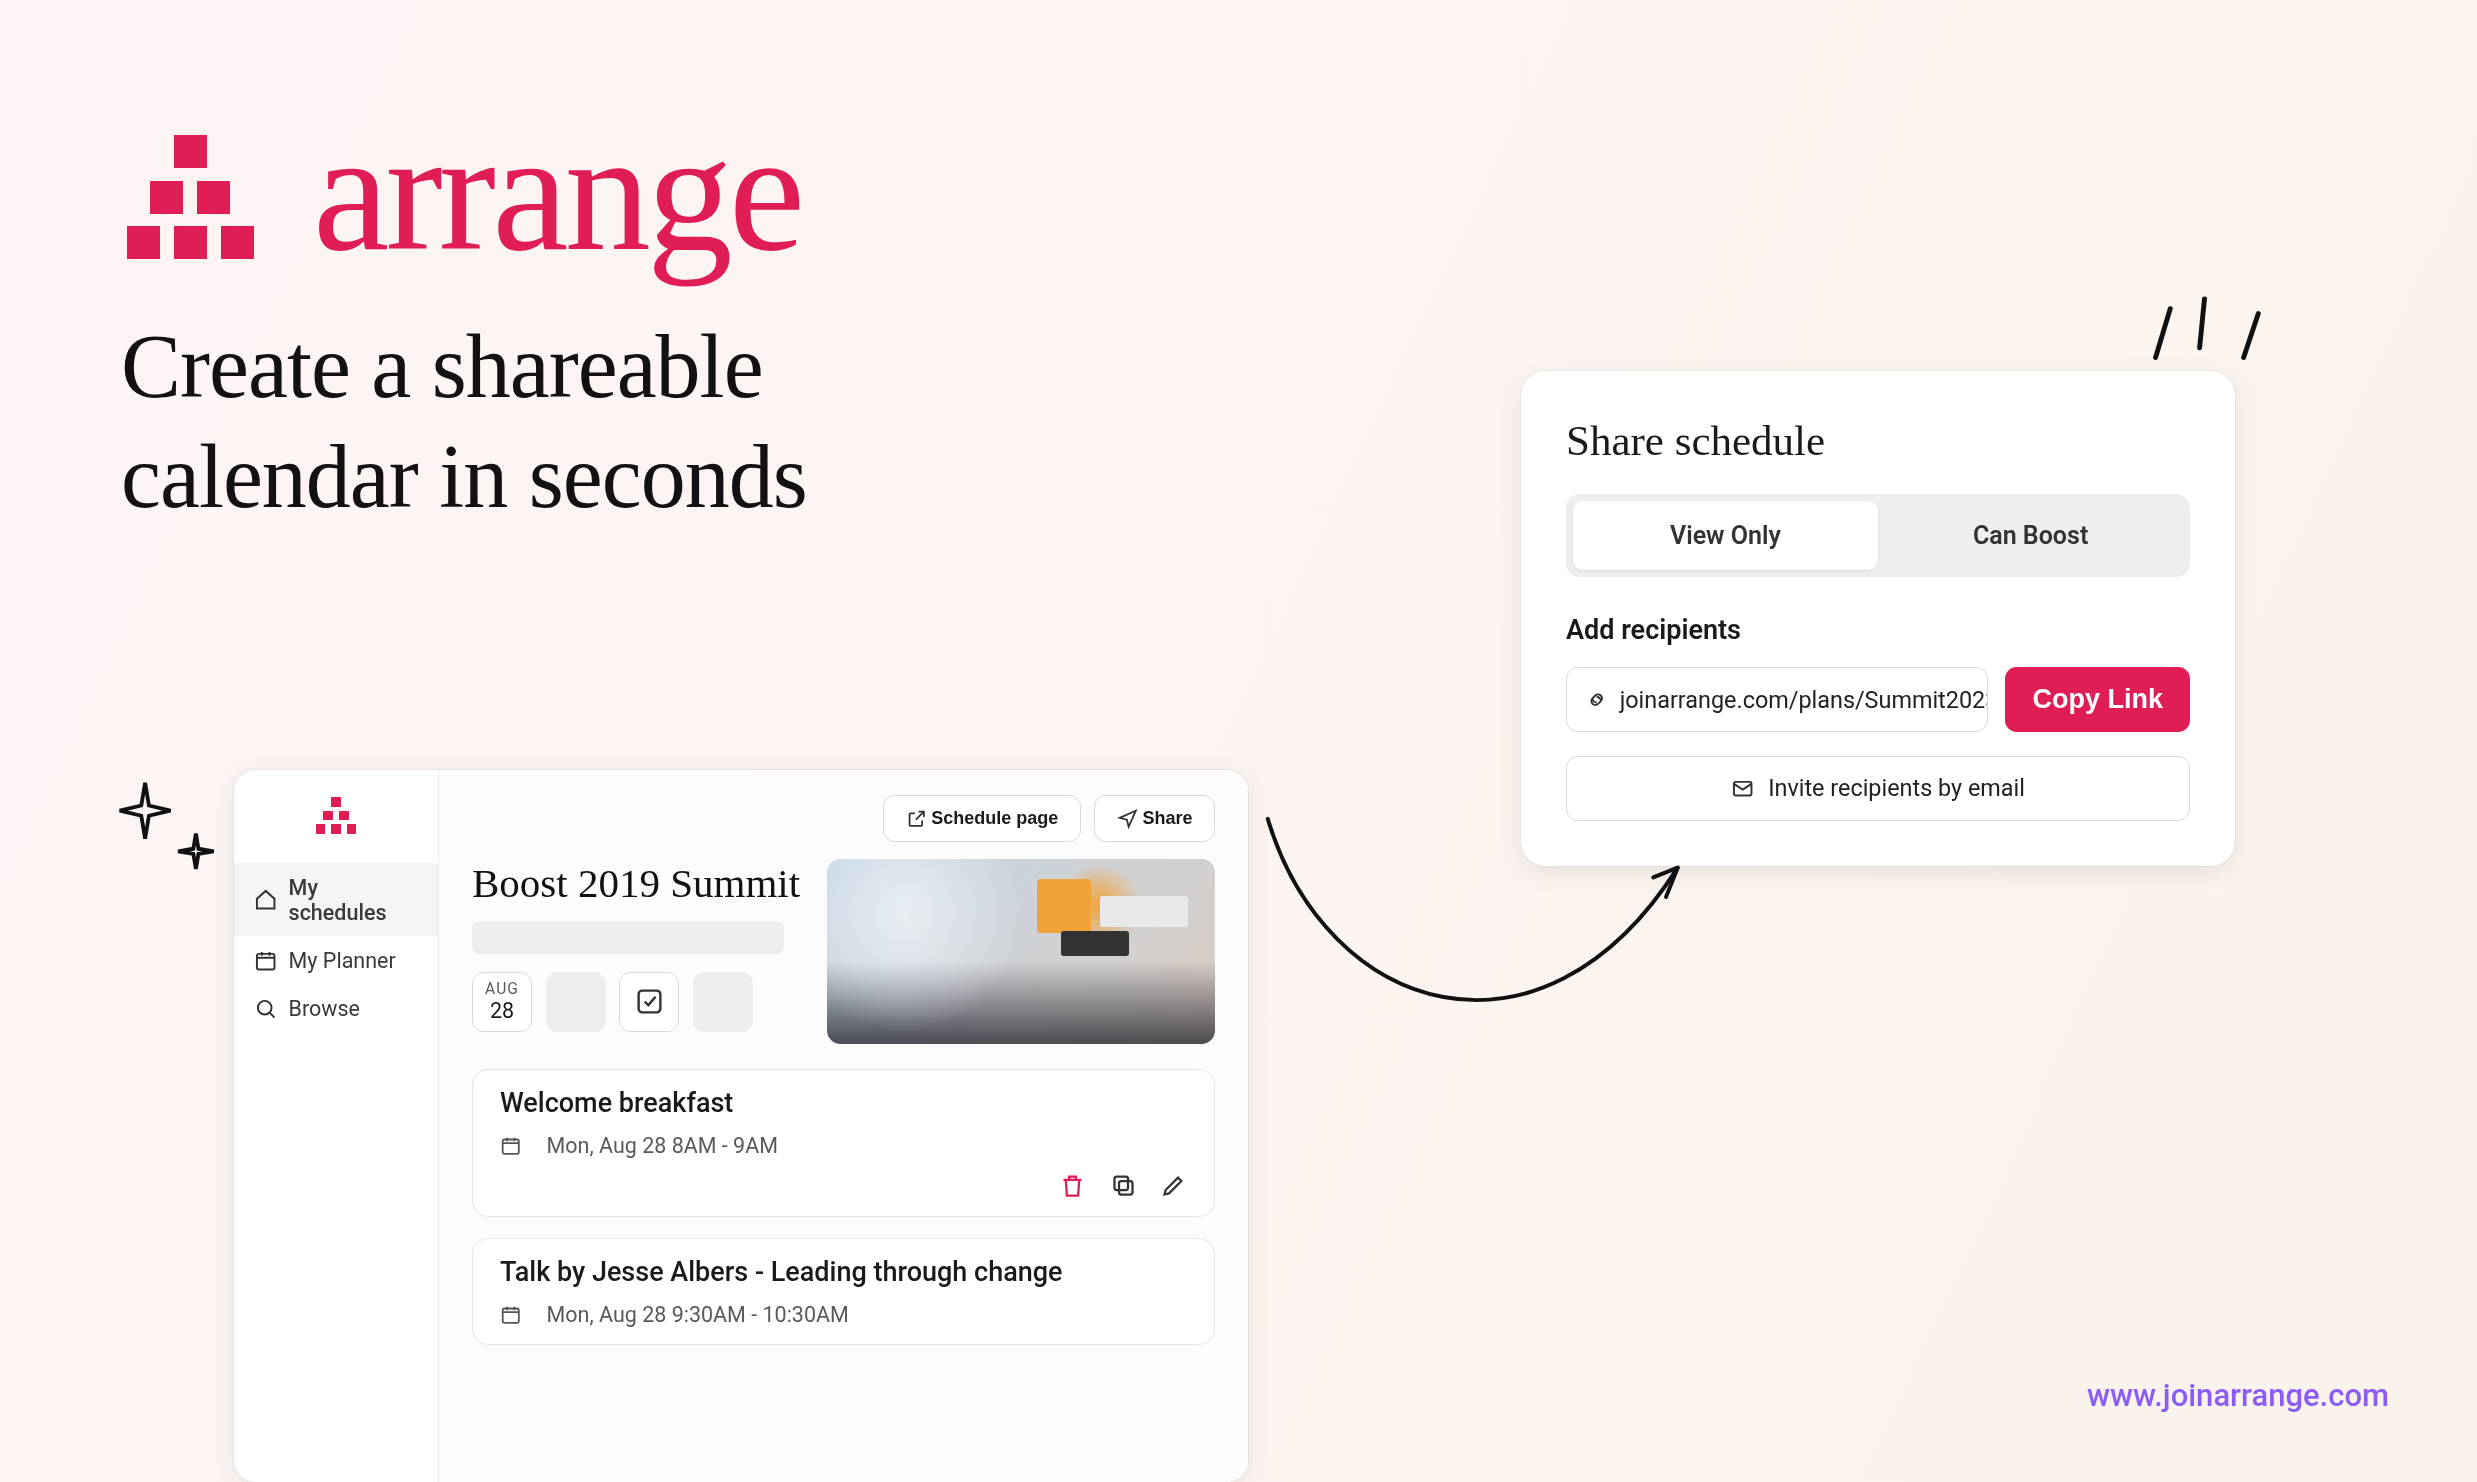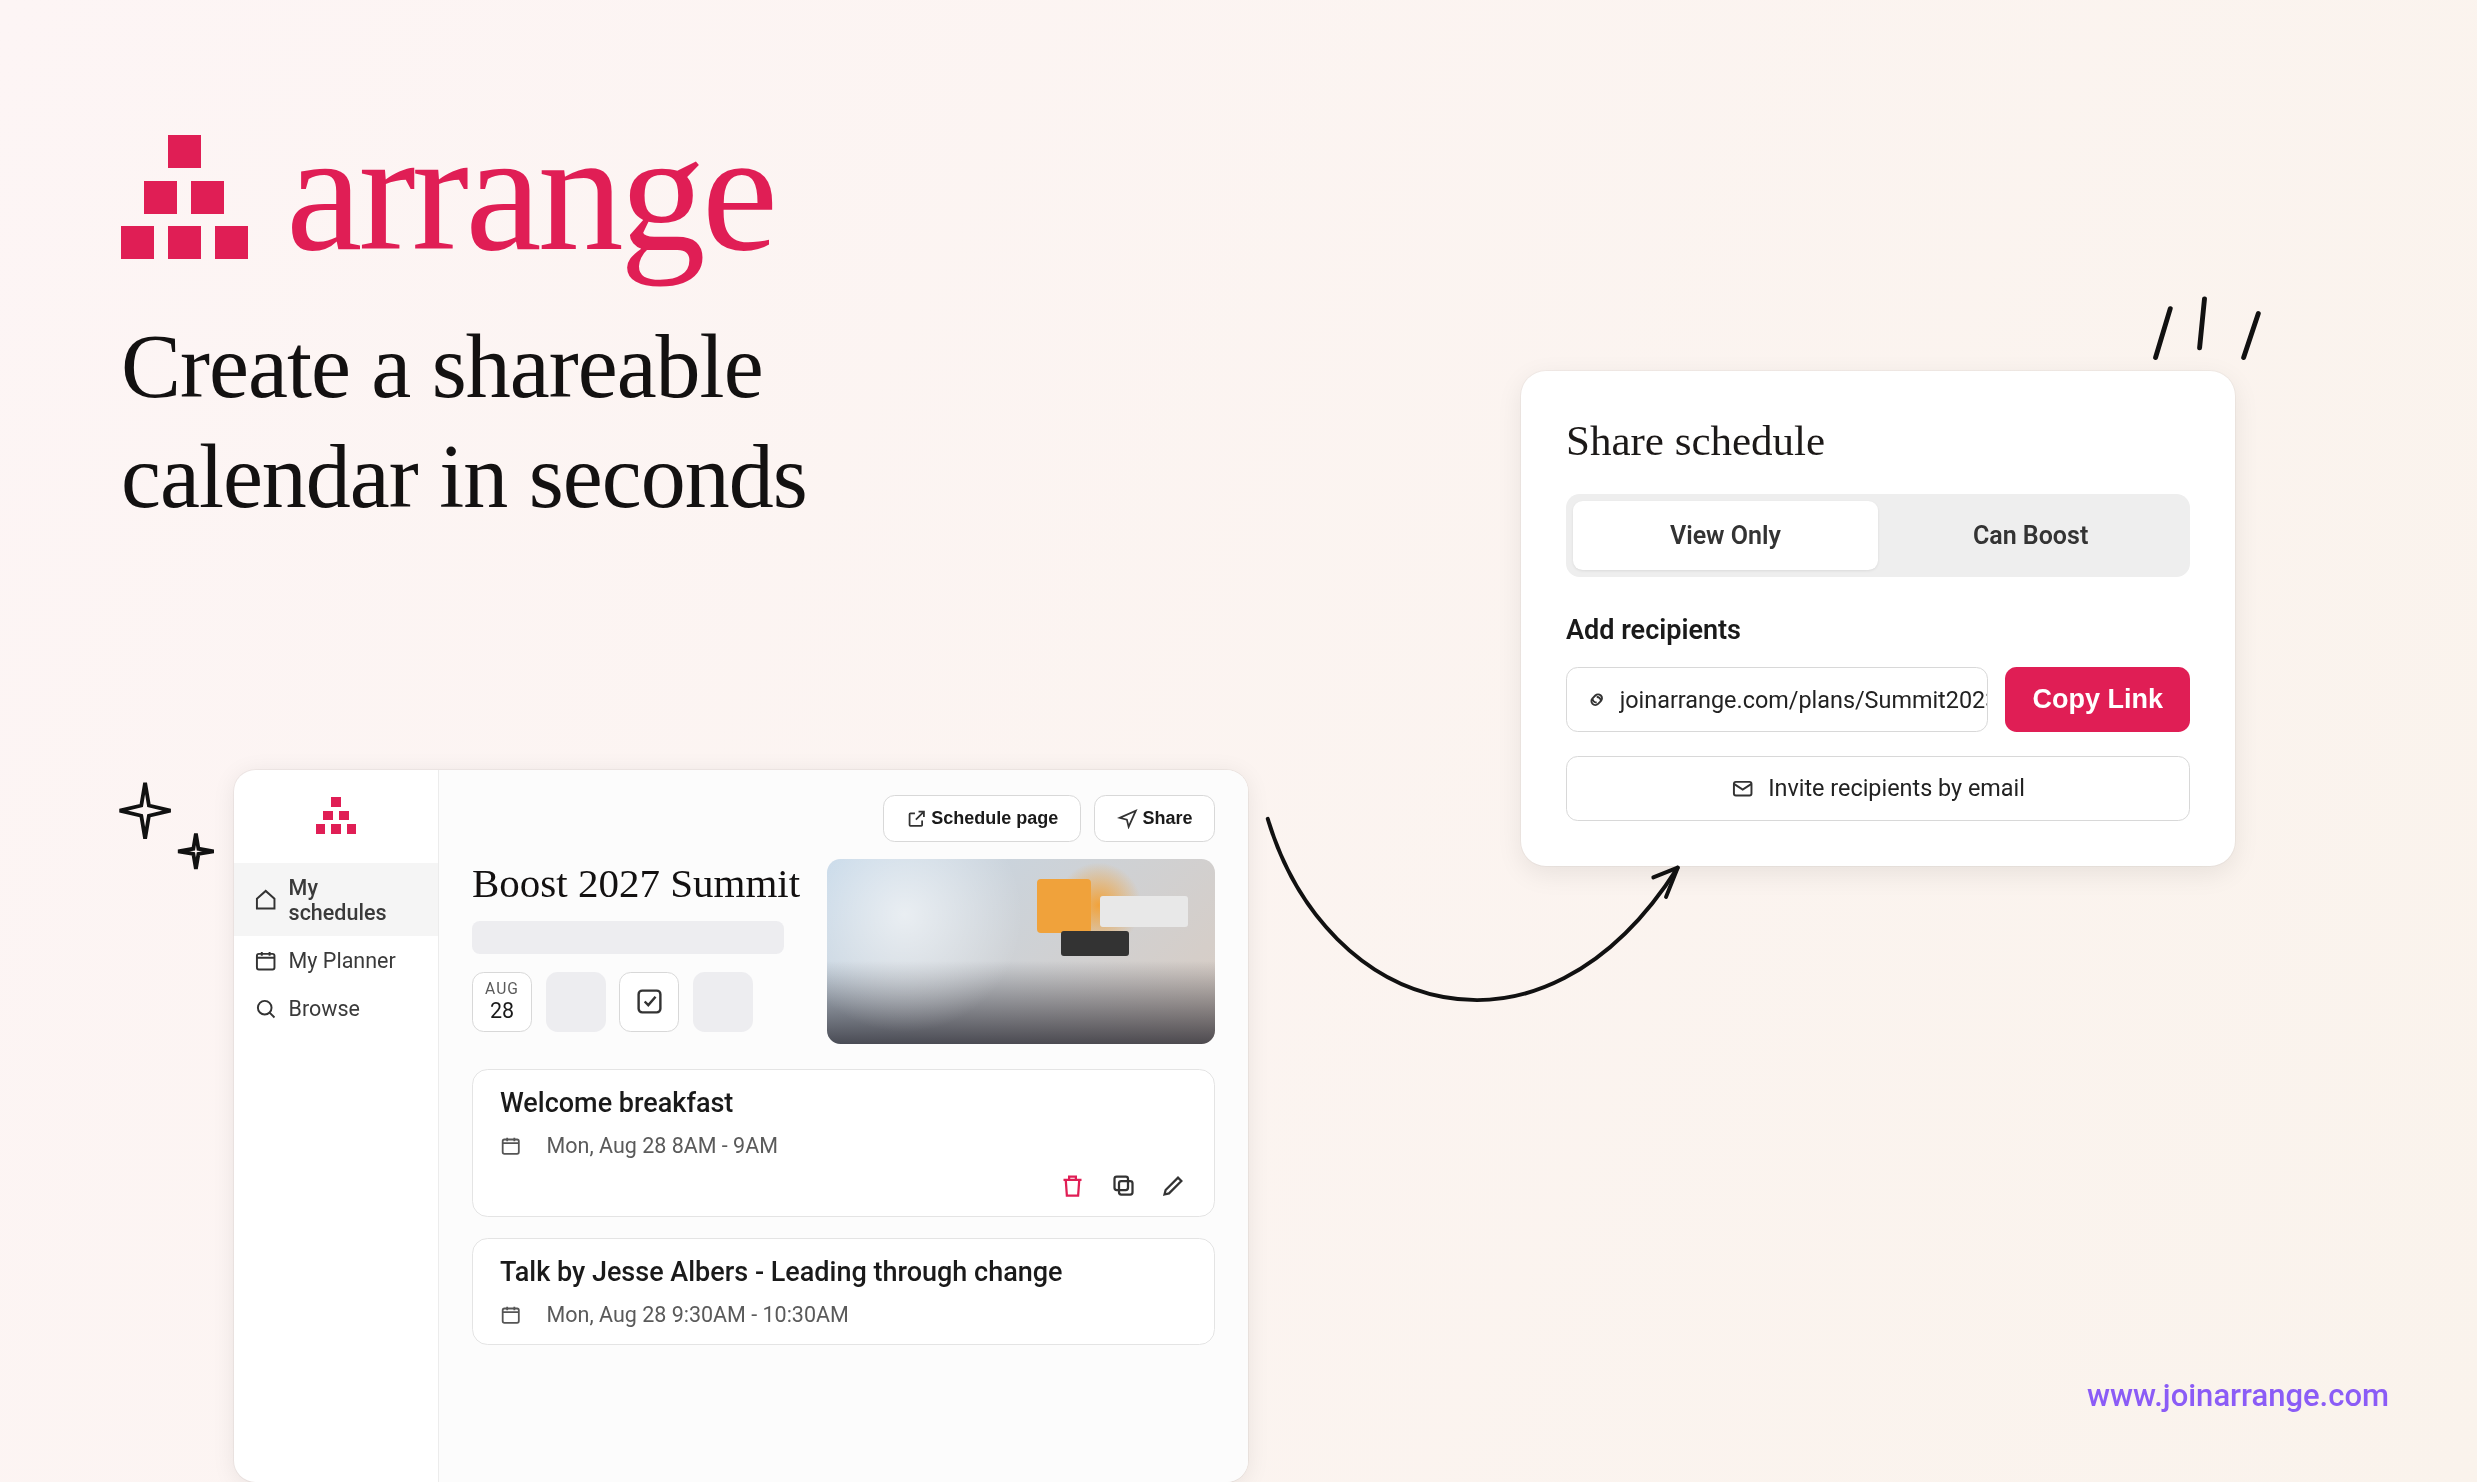--- a/index.html
+++ b/index.html
@@ -8,22 +8,22 @@
     height: 1482px;
     background: linear-gradient(115deg, #fdf5f5 0%, #faf3ec 100%);
     font-family: -apple-system, BlinkMacSystemFont, "Segoe UI", Roboto, sans-serif;
     position: relative;
     overflow: hidden;
   }
 
   
   .logo-row {
     position: absolute;
-    left: 121px; top: 105px;
-    display: flex; align-items: center; gap: 38px;
+    left: 127px; top: 105px;
+    display: flex; align-items: center; gap: 59px;
   }
   .logo-mark { width: 127px; height: 127px; position: relative; }
   .logo-mark .blk { position: absolute; background:#e01e55; }
   .logo-mark .b1 { width:33px; height:33px; left:47px; top:7.8px; }
   .logo-mark .b2 { width:33px; height:33px; left:23.4px; top:53px; }
   .logo-mark .b3 { width:33px; height:33px; left:70px; top:53px; }
   .logo-mark .b4 { width:33px; height:33px; left:0;   top:98px; }
   .logo-mark .b5 { width:33px; height:33px; left:47px; top:98px; }
   .logo-mark .b6 { width:33px; height:33px; left:94px; top:98px; }
   .wordmark {
@@ -260,21 +260,21 @@
       <button class="btn-outline">
         <svg viewBox="0 0 24 24" fill="none" stroke="#333" stroke-width="2">
             <path d="M3 11 L21 3 L13 21 L11 13 L3 11 Z"></path>
           </svg>
         <span>Share</span>
       </button>
     </div>
 
     <div class="title-row">
       <div class="title-col">
-        <div class="schedule-title">Boost 2027 Summit</div>
+        <div class="schedule-title">Boost 2019 Summit</div>
         <div class="placeholder-bar"></div>
         <div class="date-chip-row">
           <div class="date-chip">
             <span class="mo">AUG</span>
             <span class="dy">28</span>
           </div>
           <div class="date-chip blank"></div>
           <div class="date-chip check">
             <svg viewBox="0 0 24 24" fill="none" stroke="#333" stroke-width="2">
                 <rect x="3" y="3" width="18" height="18" rx="3"></rect>

